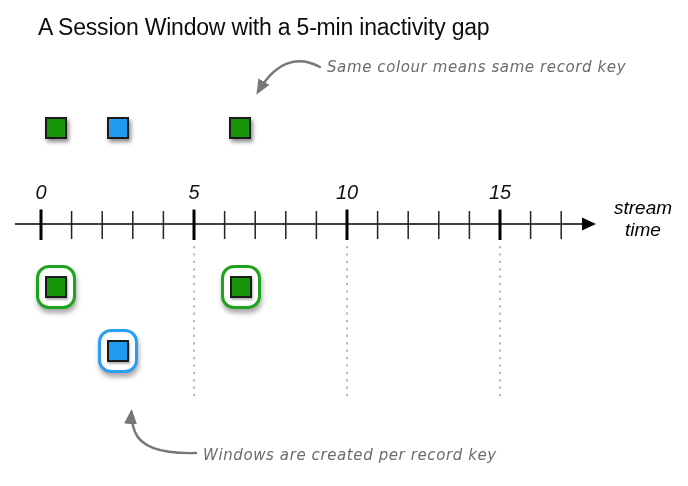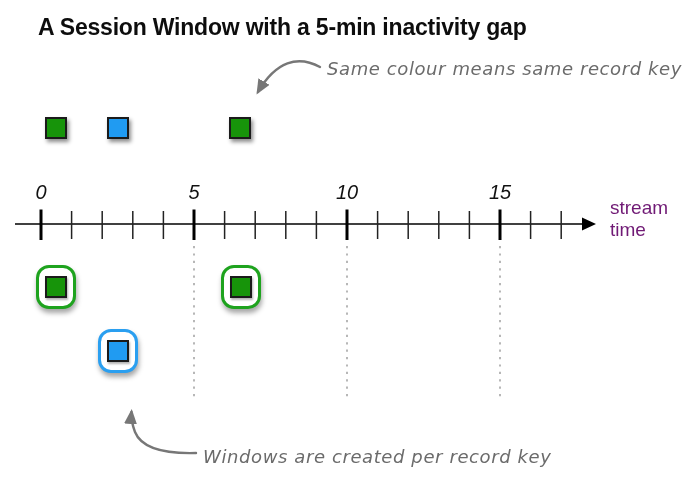--- a/index.html
+++ b/index.html
@@ -2,43 +2,43 @@
 <html><head>
 <meta charset="utf-8">
 <style>
   html,body{margin:0;padding:0;background:#fff;}
   .stage{
     position:relative;width:688px;height:486px;background:#ffffff;
     font-family:"Liberation Sans",sans-serif;overflow:hidden;
   }
   .title{
     position:absolute;left:38px;top:14px;margin:0;
-    font-size:23px;font-weight:bold;color:#0d0d0d;letter-spacing:-0.2px;
+    font-size:23px;font-weight:normal;color:#0d0d0d;letter-spacing:-0.2px;
   }
   .legend-label{
     position:absolute;left:40px;top:84px;font-size:19px;color:#111;
   }
   .hand{
     position:absolute;font-family:"DejaVu Sans",sans-serif;font-style:italic;
-    font-size:18px;letter-spacing:0.6px;color:#6b6b6b;white-space:nowrap;
+    font-size:15px;letter-spacing:0.6px;color:#6b6b6b;white-space:nowrap;
   }
   .hand.top{left:327px;top:58px;}
   .hand.bottom{left:203px;top:446px;text-align:right;}
   .overlay{position:absolute;left:0;top:0;width:688px;height:486px;}
   .rec{
     position:absolute;width:18px;height:18px;border:2px solid #1b1b1b;
     box-shadow:2px 3px 4px rgba(0,0,0,.45);
   }
   .tick-label{
     position:absolute;top:181px;transform:translateX(-50%);
     font-size:20px;font-style:italic;color:#111;
   }
   .axis-label{
-    position:absolute;left:610px;top:197px;width:66px;
-    font-size:19px;line-height:1.15;color:#701a75;
+    position:absolute;left:610px;top:197px;width:66px;text-align:center;
+    font-size:19px;line-height:1.15;color:#000000;font-style:italic;
   }
   .swin{
     position:absolute;width:34px;height:38px;background:#fff;border-radius:13px;
     border:3px solid #1ea31e;display:flex;align-items:center;justify-content:center;
     box-shadow:1px 4px 5px rgba(0,0,0,.35);
   }
   .swin .inner{
     width:18px;height:18px;border:2px solid #1b1b1b;
     box-shadow:1px 2px 2px rgba(0,0,0,.3);
   }

